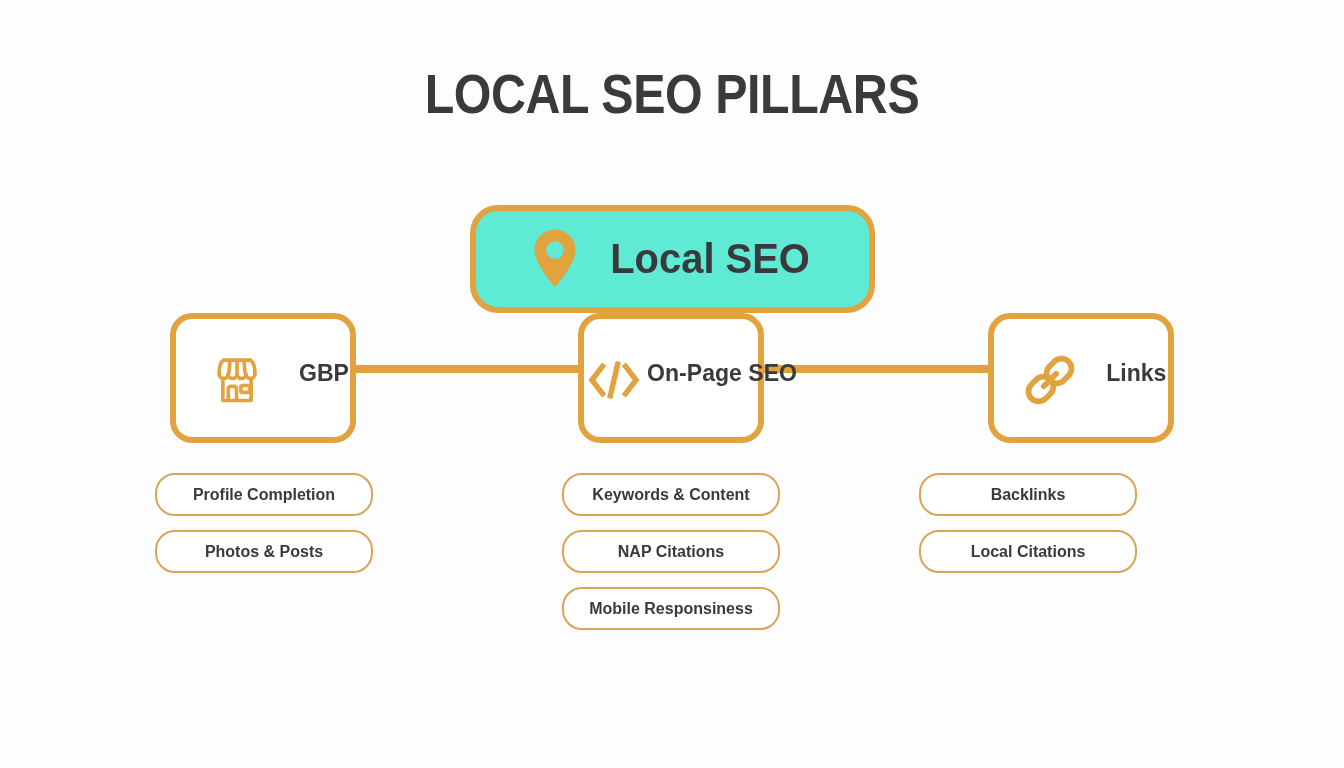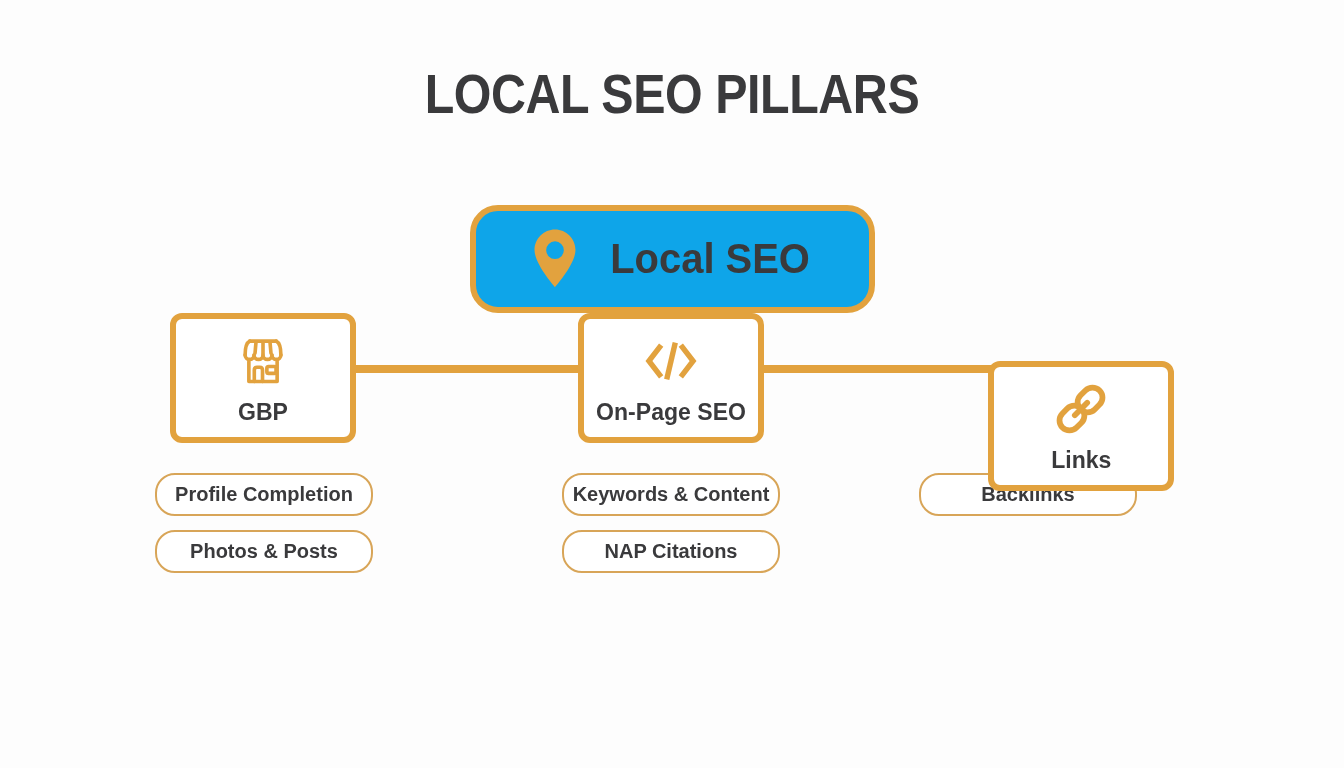--- a/index.html
+++ b/index.html
@@ -35,46 +35,46 @@
     left:262px;top:365px;
     width:818px;height:8px;
     background:var(--accent);
     z-index:1;
   }
 
   .root-box{
     position:absolute;
     left:470px;top:205px;
     width:405px;height:108px;
-    background:#0ea5e9;
+    background:#5eead4;
     border:6px solid var(--accent);
     border-radius:28px;
     display:flex;align-items:center;justify-content:center;
     gap:24px;
     z-index:3;
   }
   .root-label{
     font-size:42px;font-weight:700;
     transform:scaleX(0.95);
     white-space:nowrap;
   }
 
   .pillar{
     position:absolute;
     top:313px;
     width:186px;height:130px;
     background:#ffffff;
     border:6px solid var(--accent);
-    border-radius:12px;
-    display:flex;flex-direction:column;align-items:center;
+    border-radius:22px;
+    display:flex;align-items:center;
     z-index:2;
   }
   .pillar.p0{left:170px;}
   .pillar.p1{left:578px;}
-  .pillar.p2{left:988px;margin-top:48px;}
+  .pillar.p2{left:988px;}
   .pillar .icon-wrap{
     flex:1;display:flex;align-items:center;justify-content:center;
     padding-top:4px;
     color:var(--accent);
   }
   .pillar-label{
     font-size:24px;font-weight:700;
     margin-bottom:11px;
     transform:scaleX(0.96);
     white-space:nowrap;
@@ -86,21 +86,21 @@
   }
   .col.c0{left:155px;}
   .col.c1{left:562px;}
   .col.c2{left:919px;}
   .item{
     height:43px;
     background:#ffffff;
     border:2.5px solid var(--item-border);
     border-radius:20px;
     display:flex;align-items:center;justify-content:center;
-    font-size:20px;font-weight:700;
+    font-size:16px;font-weight:700;
     white-space:nowrap;
   }
 
   .pin-icon{color:var(--accent);}
 </style>
 </head>
 <body>
 
 <div class="canvas">
 
@@ -168,19 +168,21 @@
   </div>
 
   <div class="col c0">
     <div class="item">Profile Completion</div>
     <div class="item">Photos &amp; Posts</div>
   </div>
 
   <div class="col c1">
     <div class="item">Keywords &amp; Content</div>
     <div class="item">NAP Citations</div>
+    <div class="item">Mobile Responsiness</div>
   </div>
 
   <div class="col c2">
     <div class="item">Backlinks</div>
+    <div class="item">Local Citations</div>
   </div>
 
 </div>
 
 </body></html>

